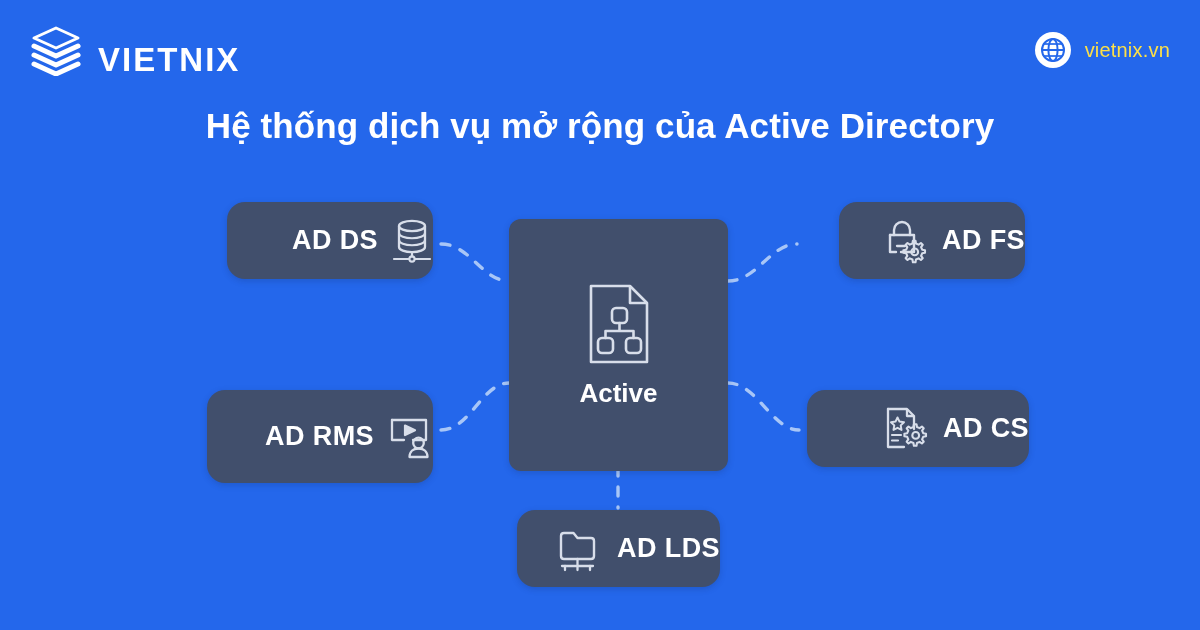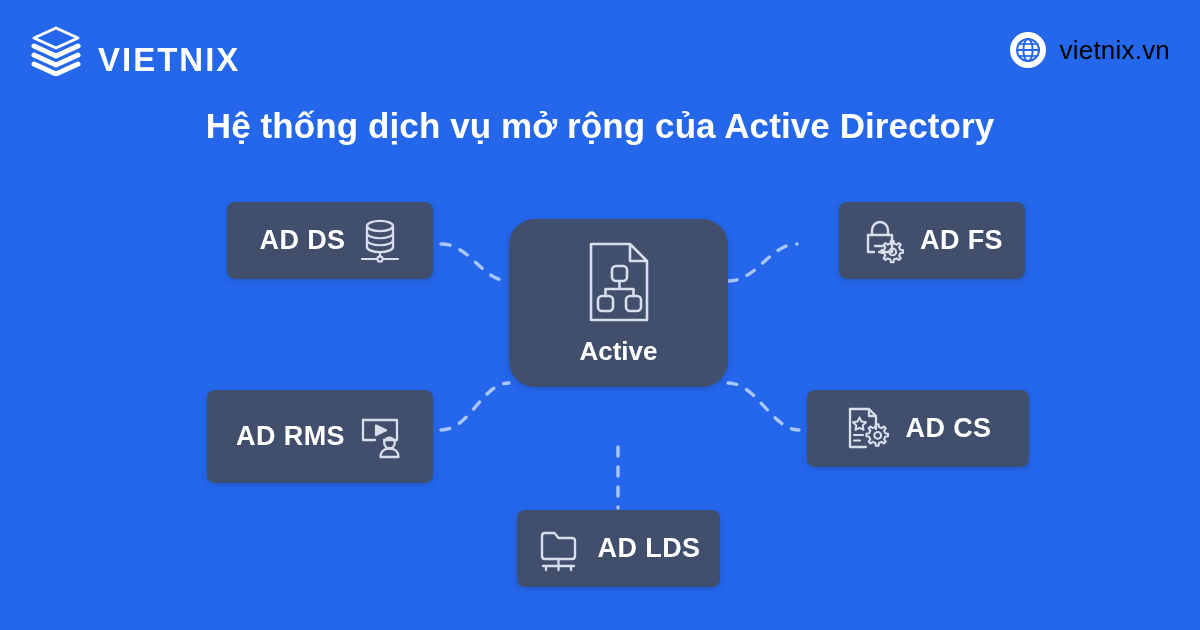--- a/index.html
+++ b/index.html
@@ -38,22 +38,22 @@
     letter-spacing: 2.0px;
     line-height: 1;
   }
   .site {
     display: flex;
     align-items: center;
     gap: 13px;
   }
   .globe-badge { width: 38px; height: 38px; display: block; }
   .site-url {
-    color: #000000;
-    font-size: 26px;
+    color: #fde047;
+    font-size: 20px;
     font-weight: normal;
     letter-spacing: 0.2px;
     line-height: 1;
   }
 
   
   .page-title {
     position: absolute;
     top: 104px;
     left: 0;
@@ -76,44 +76,44 @@
   .connectors {
     position: absolute;
     top: 0; left: 0;
     width: 1200px;
     height: 630px;
   }
 
   .node {
     position: absolute;
     background: #414F6C;
-    border-radius: 8px;
+    border-radius: 18px;
     display: flex;
     align-items: center;
-    justify-content: center;
+    justify-content: flex-end;
     gap: 13px;
     color: #ffffff;
     box-shadow: 0 2px 6px rgba(18,40,90,0.22);
   }
   .node-label {
     font-size: 27px;
     font-weight: bold;
     letter-spacing: 0.4px;
     white-space: nowrap;
     line-height: 1;
   }
   .node-icon { display: block; flex: none; }
 
   
   .node.hub {
     left: 509px;
     top: 219px;
     width: 219px;
-    height: 168px;
-    border-radius: 26px;
+    height: 252px;
+    border-radius: 12px;
     flex-direction: column;
     gap: 6px;
     justify-content: center;
   }
   .hub-icon { width: 74px; height: 84px; display: block; margin-bottom: 6px; }
   .hub-label {
     font-size: 26px;
     font-weight: bold;
     line-height: 1.18;
     text-align: center;

